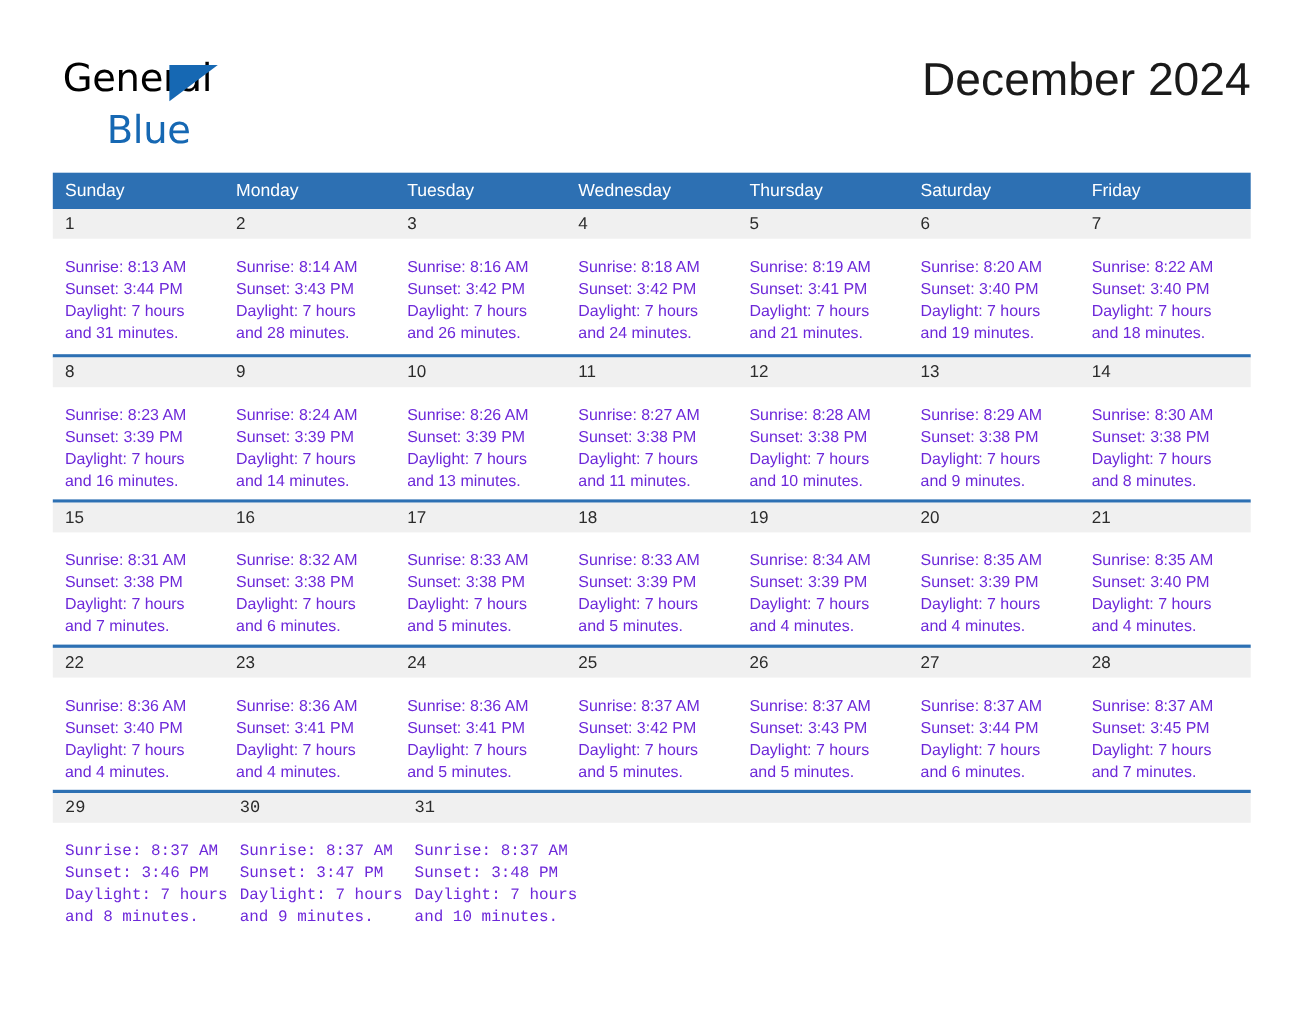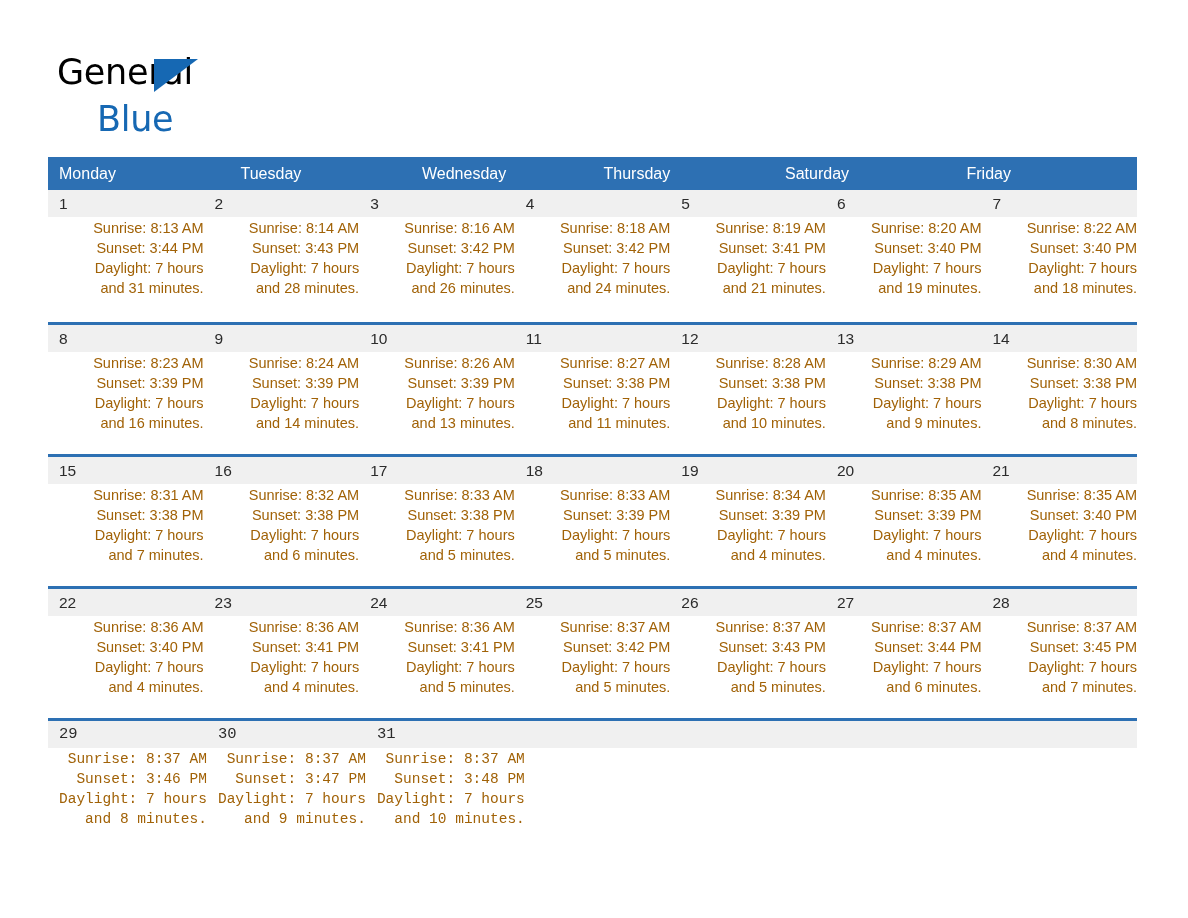--- a/index.html
+++ b/index.html
@@ -148,25 +148,24 @@
     padding-left: 11px;
     position: relative;
   }
   .daynum {
     height: 27px;
     line-height: 27px;
     font-size: 15.5px;
     color: #2b2b2b;
   }
   .details {
-    margin-top: 1px;
+    margin-top: 16px;
     font-size: 14.5px;
     line-height: 20px;
-    color: #a16207;
-    text-align: right;
+    color: #6d28d9;
   }
   .details div {
     white-space: nowrap;
   }
   .cell.empty .daynum,
   .cell.empty .details {
     visibility: hidden;
   }
 </style>
 </head>
@@ -176,26 +175,28 @@
 
   <div class="top">
 
     <div class="logo">
       <span class="logo-general">General</span>
       <span class="logo-tri"></span>
       <span class="logo-blue">Blue</span>
     </div>
 
     <div class="title-block">
+      <div class="month-title">December 2024</div>
     </div>
 
   </div>
 
   <div class="calendar">
     <div class="cal-head">
+      <div class="hcell">Sunday</div>
       <div class="hcell">Monday</div>
       <div class="hcell">Tuesday</div>
       <div class="hcell">Wednesday</div>
       <div class="hcell">Thursday</div>
       <div class="hcell">Saturday</div>
       <div class="hcell">Friday</div>
     </div>
 
     <div id="weeks-container">
         <div class="week">

